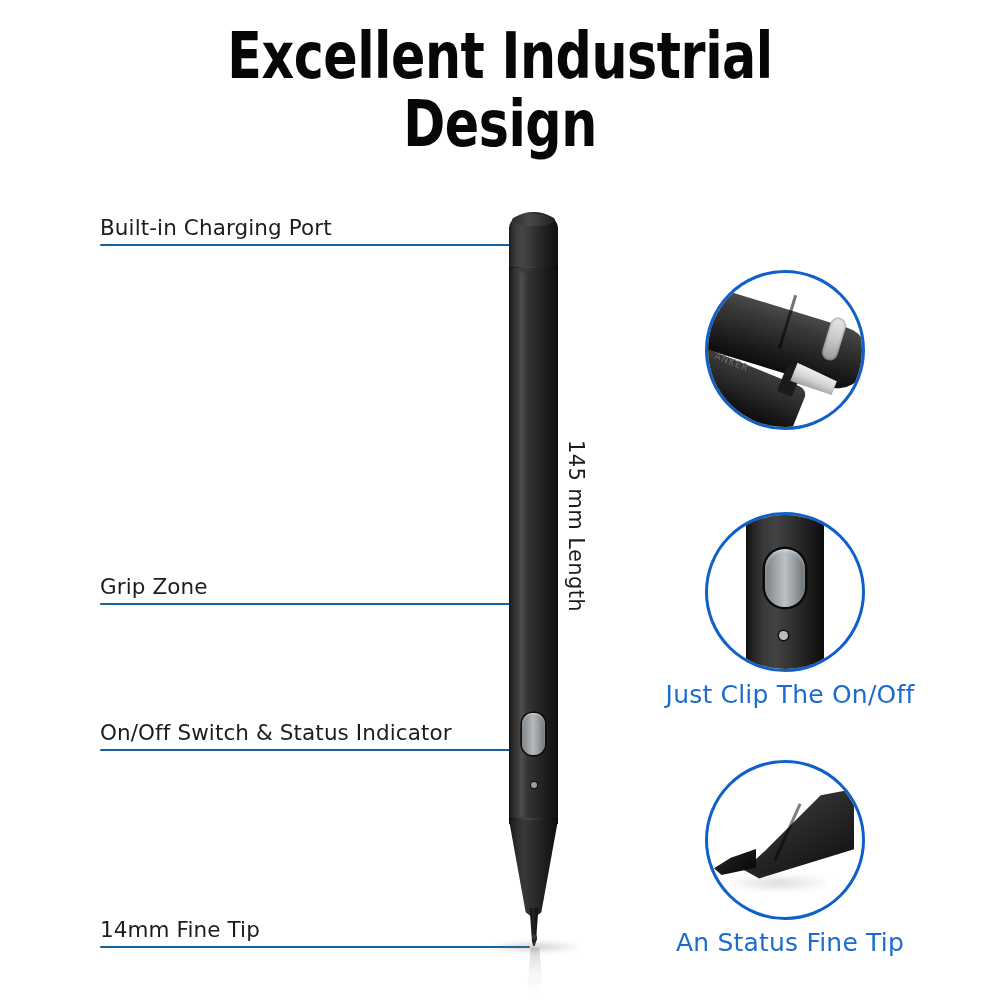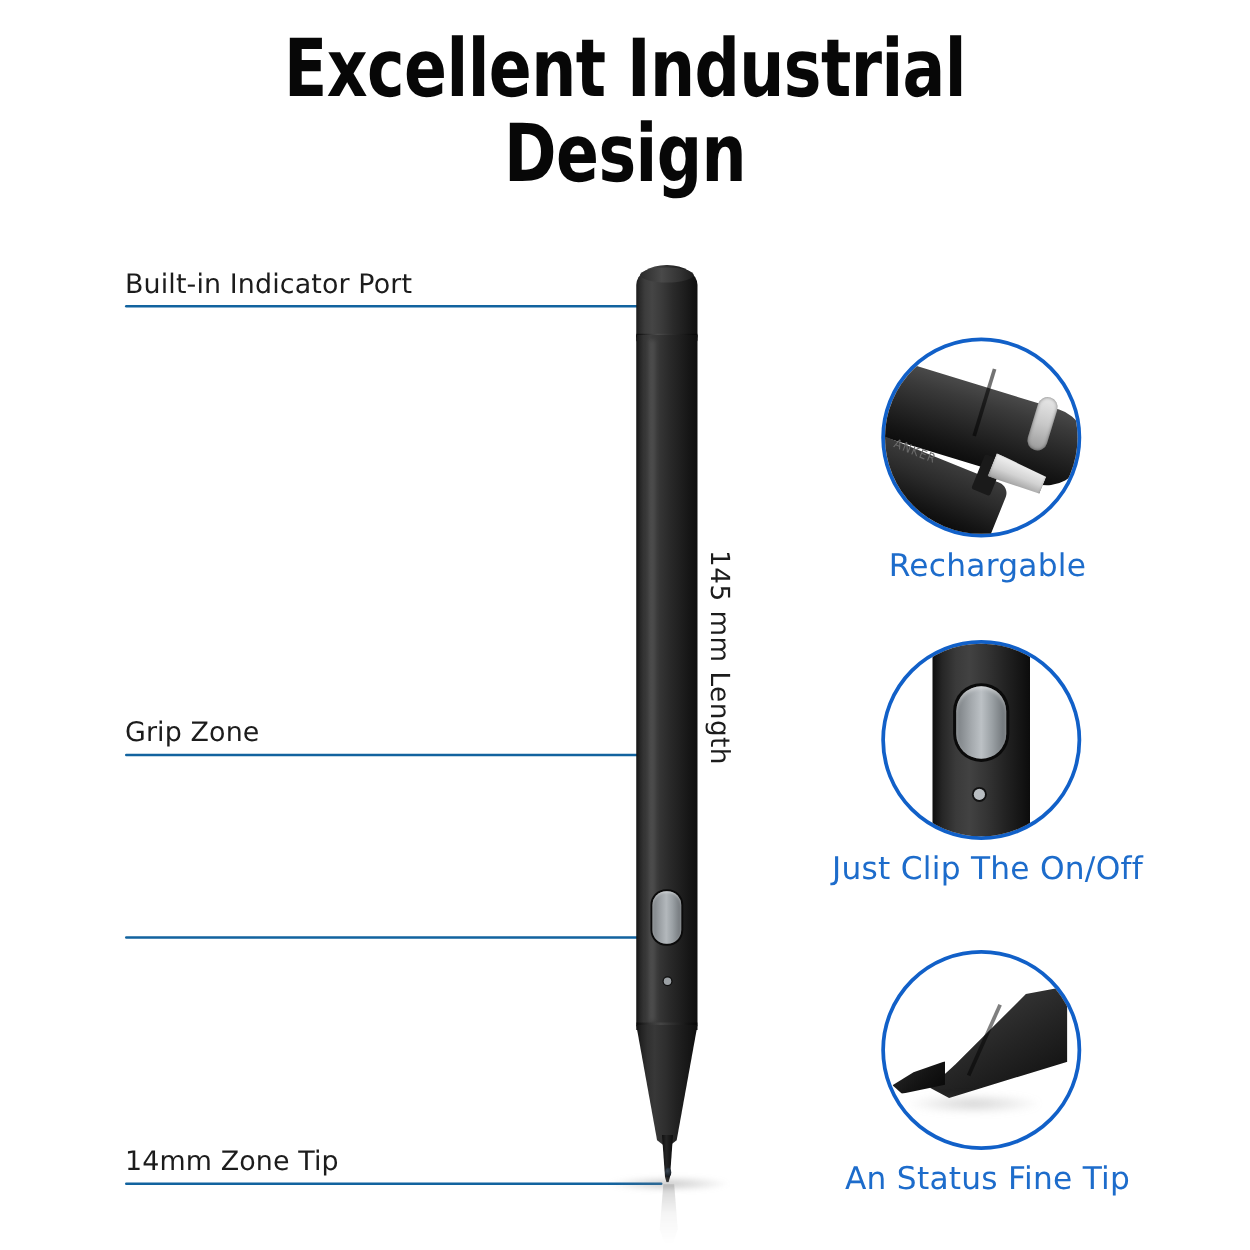--- a/index.html
+++ b/index.html
@@ -405,35 +405,36 @@
 </style>
 </head>
 <body>
 
 <div id="title-block">
   <div class="title-line">Excellent Industrial</div>
   <div class="title-line">Design</div>
 </div>
 
 <div class="annot" style="top:214px; width:420px; height:32px;">
-  <div class="annot-text">Built-in Indicator Port</div>
+  <div class="annot-text">Built-in Charging Port</div>
   <div class="annot-rule" style="width:418px;"></div>
 </div>
 
 <div class="annot" style="top:529px; width:420px; height:32px;margin-top:44px;">
   <div class="annot-text">Grip Zone</div>
   <div class="annot-rule" style="width:418px;"></div>
 </div>
 
 <div class="annot" style="top:719px; width:424px; height:32px;">
+  <div class="annot-text">On/Off Switch &amp; Status Indicator</div>
   <div class="annot-rule" style="width:422px;"></div>
 </div>
 
 <div class="annot" style="top:916px; width:432px; height:32px;">
-  <div class="annot-text">14mm Zone Tip</div>
+  <div class="annot-text">14mm Fine Tip</div>
   <div class="annot-rule" style="width:430px;"></div>
 </div>
 
 <div id="pen">
   <div id="pen-cap"></div>
   <div id="pen-cap-top-sheen"></div>
   <div id="pen-cap-seam"></div>
   <div id="pen-barrel"></div>
   <div id="pen-barrel-highlight"></div>
   <div id="pen-button"></div>
@@ -453,21 +454,20 @@
 <div class="feature" style="left:695px; top:270px; height:210px;">
   <div class="feature-circle">
     <div id="fc1-penend"></div>
     <div id="fc1-seam"></div>
     <div id="fc1-port"></div>
     <div id="fc1-cable-body"></div>
     <div id="fc1-cable-brand">ANKER</div>
     <div id="fc1-plug-collar"></div>
     <div id="fc1-plug"></div>
   </div>
-  <div class="feature-caption">Rechargable</div>
 </div>
 
 <div class="feature" style="left:695px; top:512px; height:210px;text-decoration:underline;">
   <div class="feature-circle">
     <div id="fc2-barrel"></div>
     <div id="fc2-button"></div>
     <div id="fc2-led"></div>
   </div>
   <div class="feature-caption">Just Clip The On/Off</div>
 </div>

